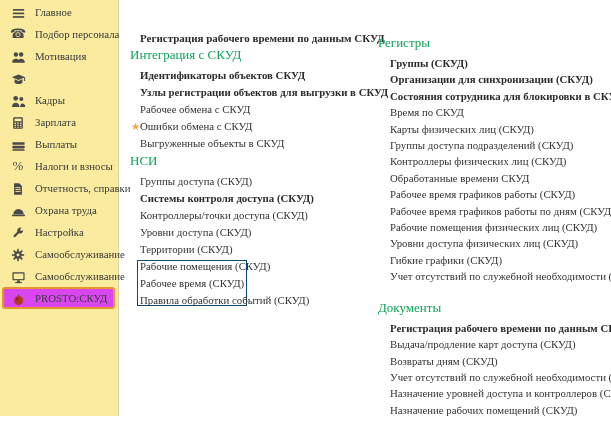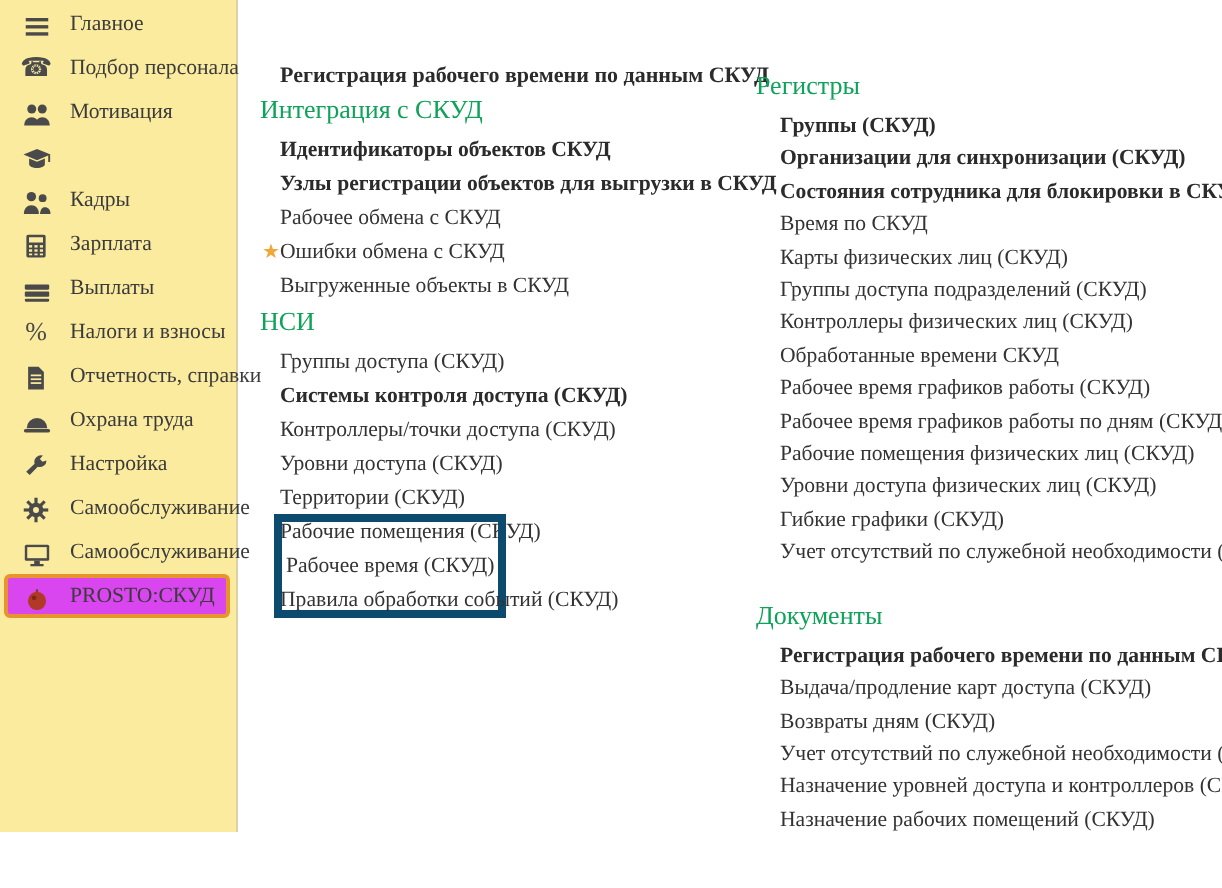--- a/index.html
+++ b/index.html
@@ -54,21 +54,21 @@
   .link{
     font-size:10.8px;line-height:17px;color:#333;
     white-space:nowrap;cursor:pointer;
   }
   .col-right .link{line-height:16.4px;}
   .link.bold{font-weight:bold;color:#2b2b2b;}
   .star{
     display:inline-block;width:9px;margin-left:-9px;
     color:#F2A73B;font-size:10px;
   }
-  .focus-box{border:4px solid #0c4a6e;padding:16px 2px;margin-left:-3px;}
+  .focus-box{border:1px solid #0c4a6e;padding:16px 2px;margin-left:-3px;}
   .hl-box{
     display:inline-block;border:2px solid #E8942C;border-radius:4px;
     padding:0 18px;margin-left:-7px;background:#fff;line-height:15px;
   }
 </style>
 </head>
 <body>
 
 <div class="app">
   <nav class="sidebar">

